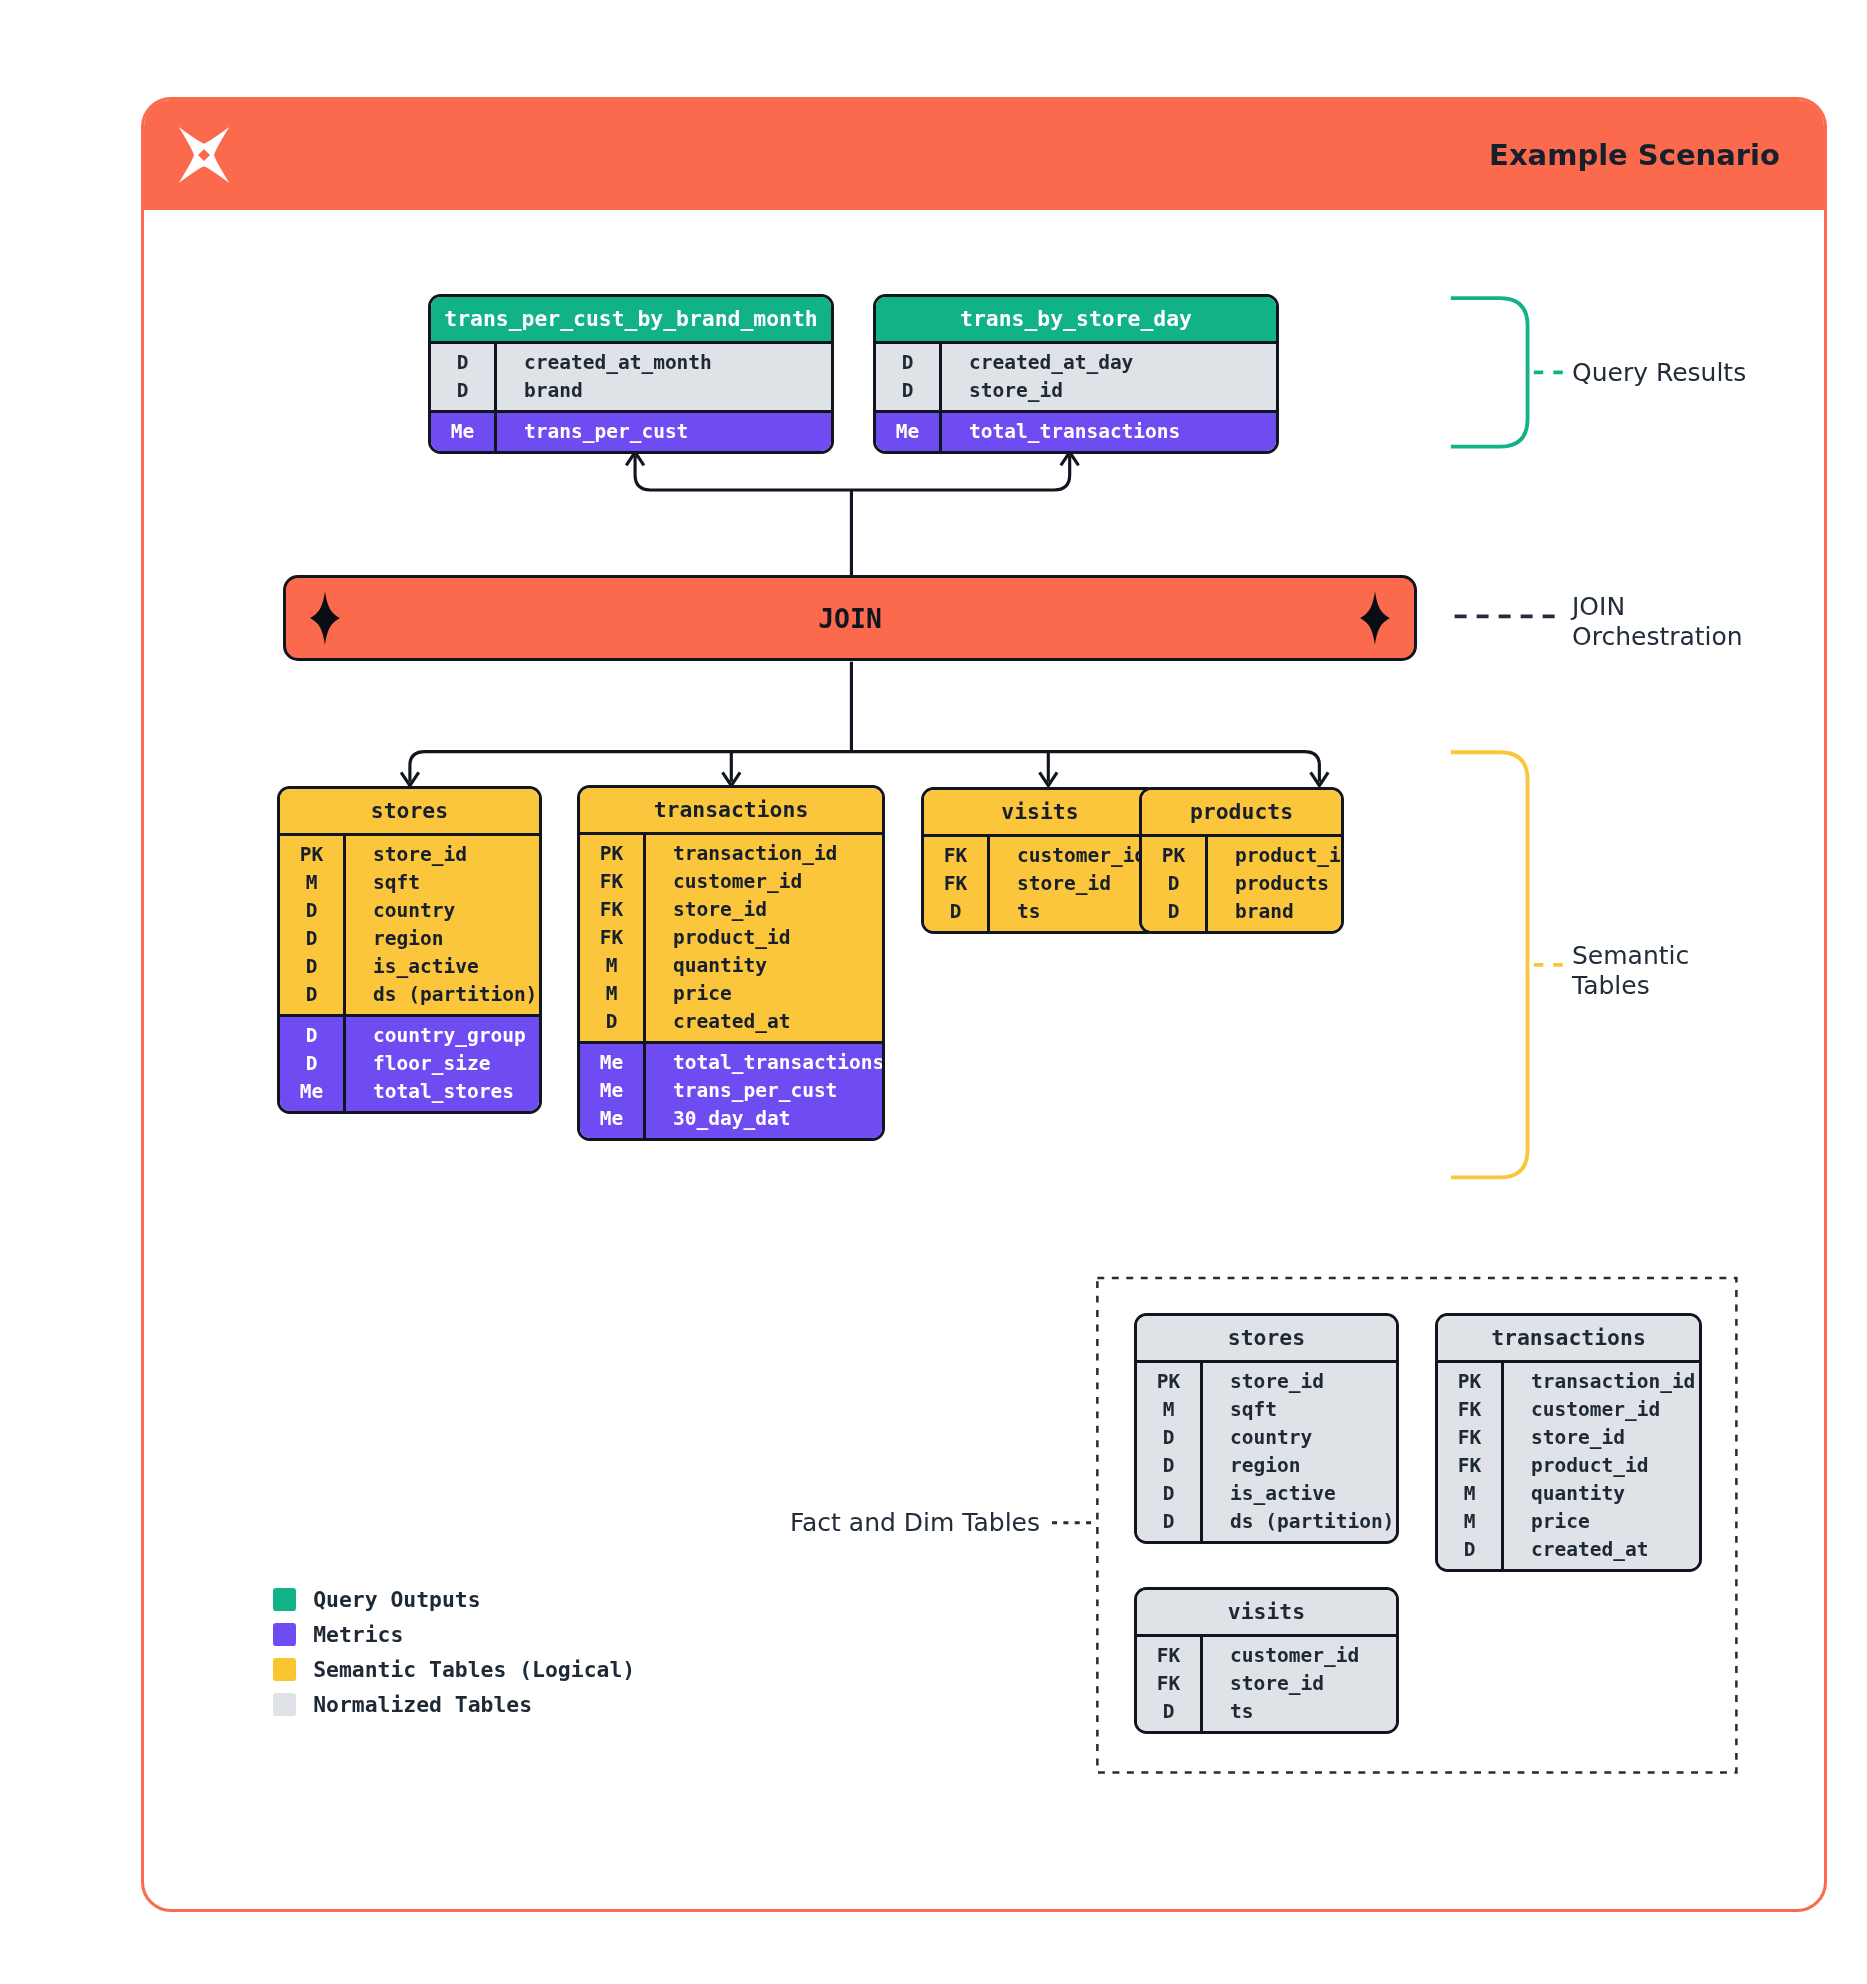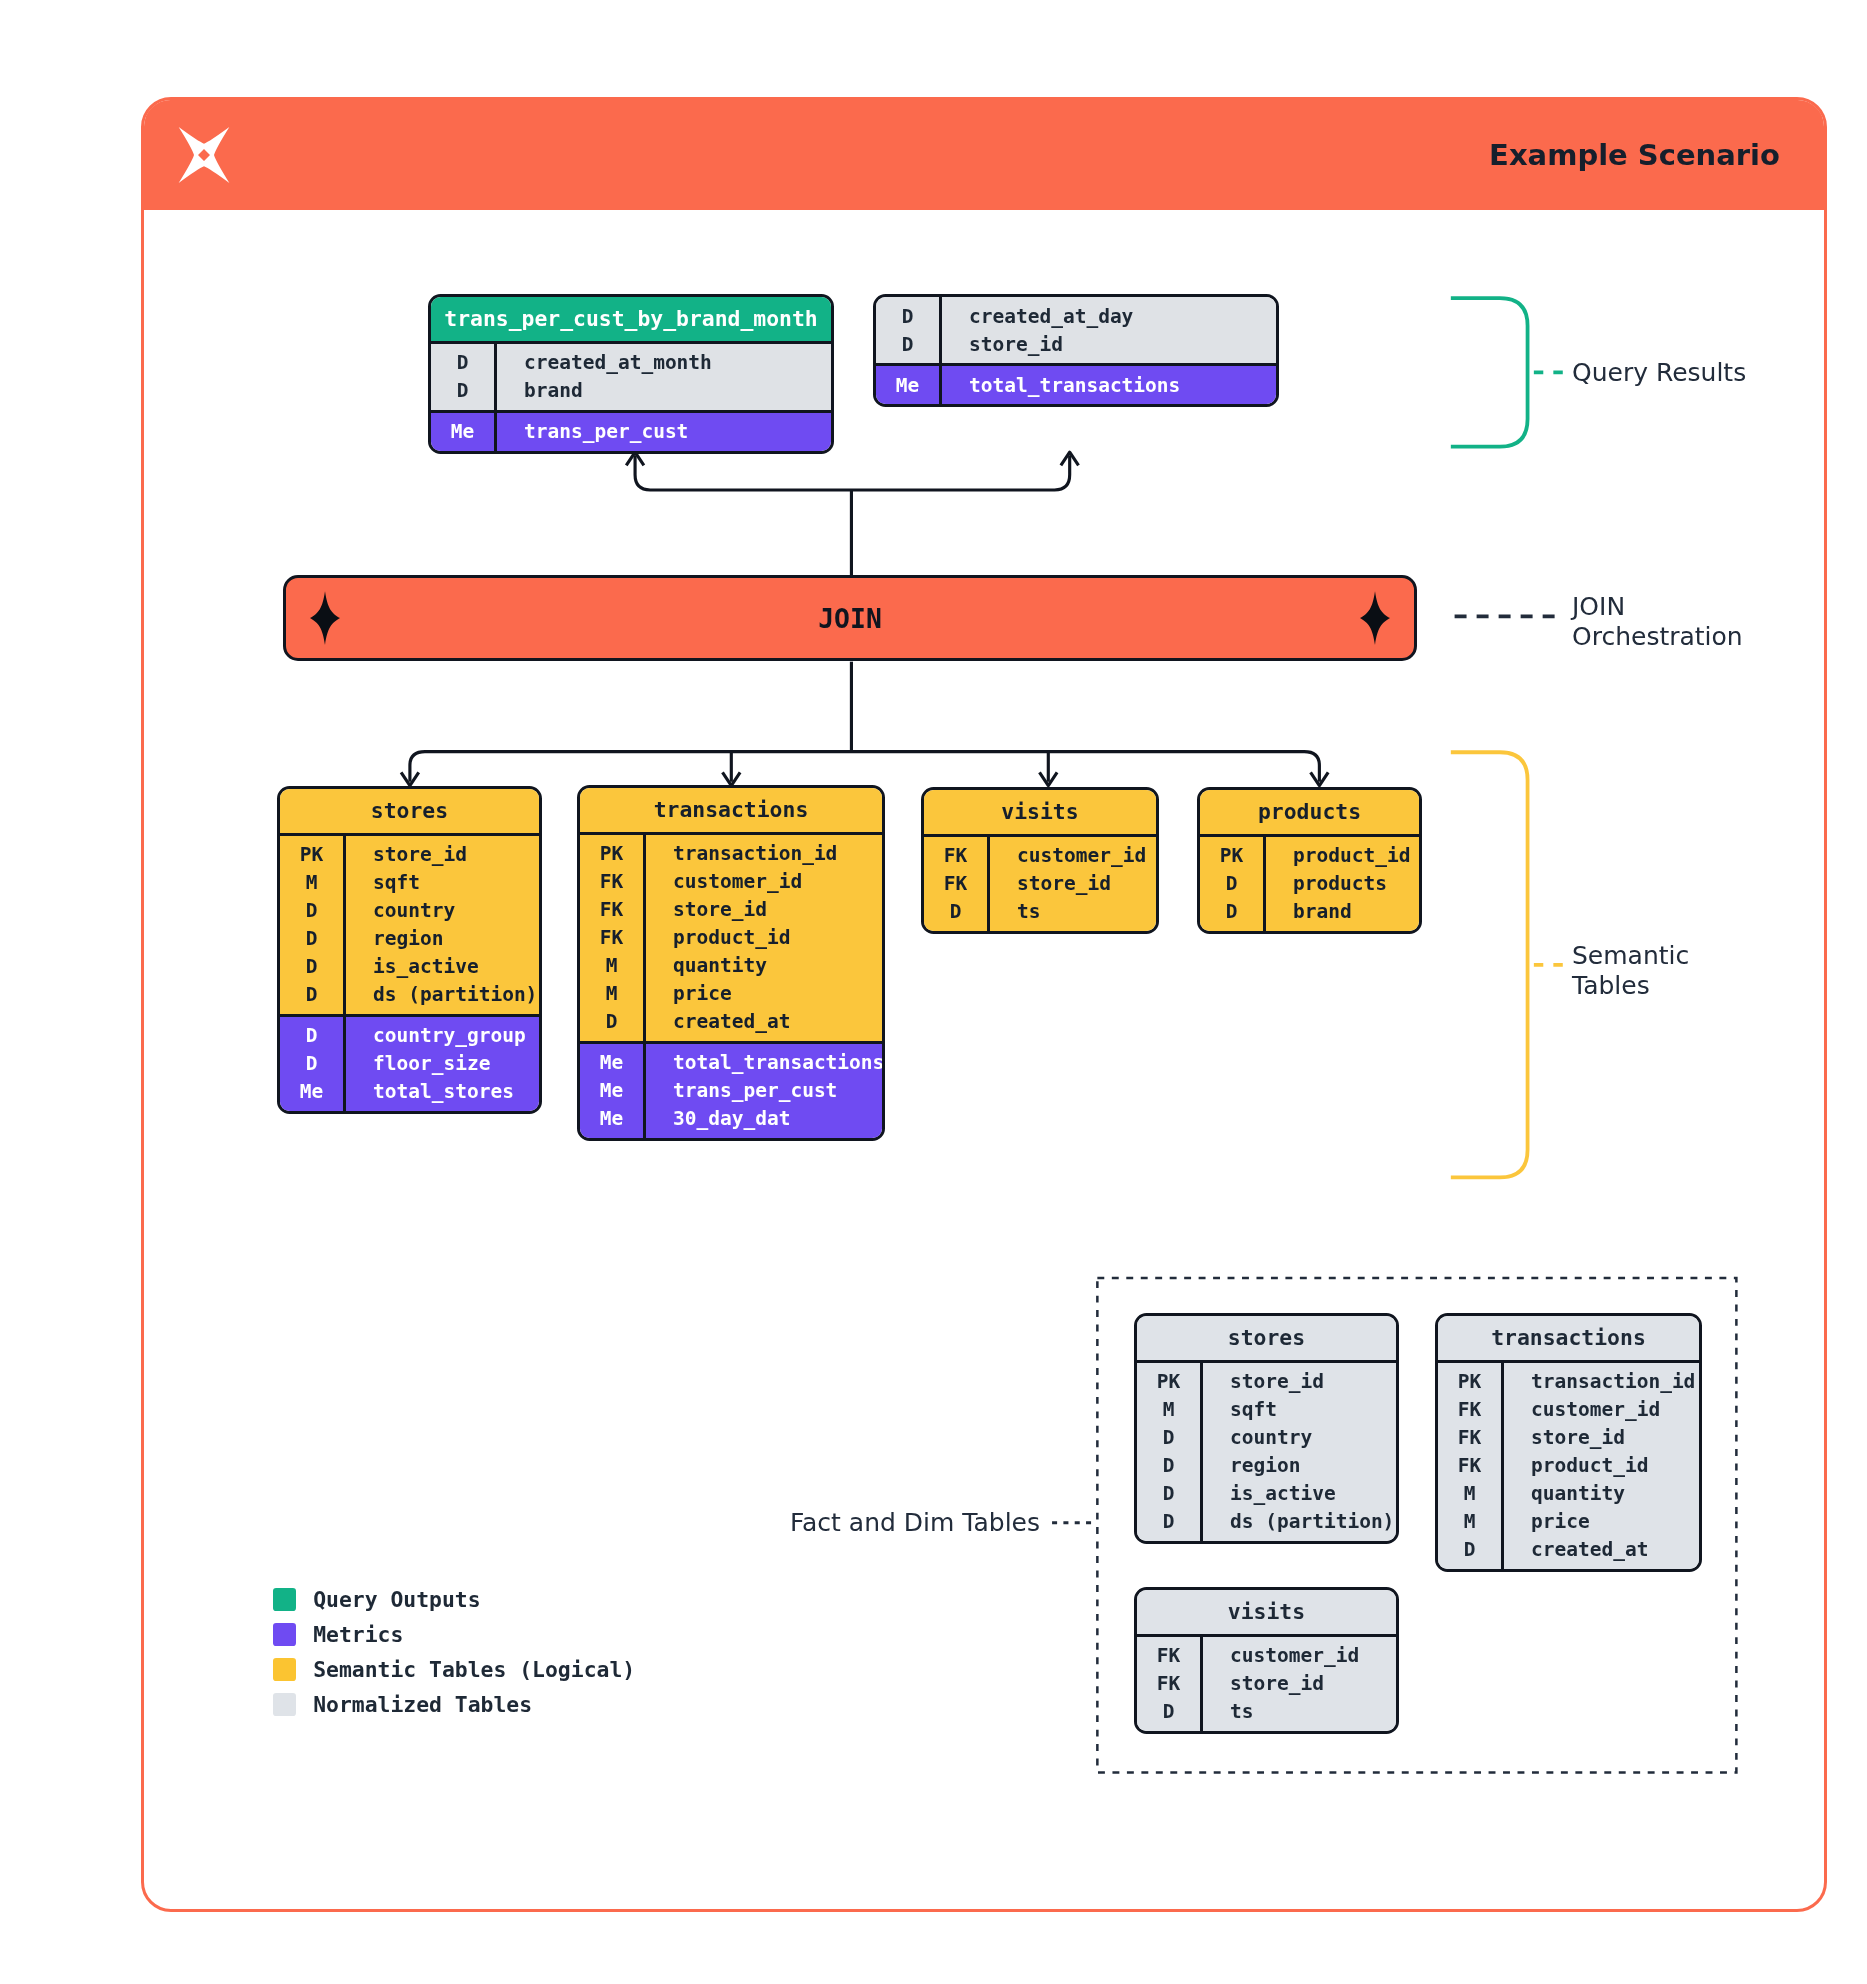--- a/index.html
+++ b/index.html
@@ -36,21 +36,21 @@
   .skin-semantic .hd{background:#FBC63C;color:#161F2C;}
   .skin-semantic .sec-fields{background:#FBC63C;color:#161F2C;}
   .skin-normalized .hd{background:#DFE3E8;color:#1E2936;}
   .skin-normalized .sec-fields{background:#DFE3E8;color:#1E2936;}
 
   #qt1{left:381px;top:294px;width:406px;}
   #qt2{left:826px;top:294px;width:406px;}
   #st-stores{left:230px;top:786px;width:265px;}
   #st-transactions{left:530px;top:785px;width:308px;}
   #st-visits{left:874px;top:787px;width:238px;}
-  #st-products{left:1150px;top:787px;width:225px;}
+  #st-products{left:1092px;top:787px;width:205px;}
   #nt-stores{left:1087px;top:1313px;width:265px;}
   #nt-transactions{left:1388px;top:1313px;width:267px;}
   #nt-visits{left:1087px;top:1587px;width:265px;}
 
   
   #join-bar{position:absolute;left:236px;top:575px;width:1134px;height:86px;background:#FB6A4D;
         border:3.8px solid #10151F;border-radius:15px;box-sizing:border-box;
         display:flex;align-items:center;justify-content:center;
         font-family:"DejaVu Sans Mono",monospace;font-weight:700;font-size:26.4px;color:#10151F;}
   .join-diamond{position:absolute;top:50%;transform:translateY(-50%);width:30px;height:54px;}
@@ -137,20 +137,21 @@
         </div>
       </div>
       <div class="sec sec-metrics">
         <div class="row">
           <div class="key">Me</div>
           <div class="field">trans_per_cust</div>
         </div>
       </div>
     </div>
   <div id="qt2" class="tbl skin-query">
+      <div class="hd">trans_by_store_day</div>
       <div class="sec sec-dims">
         <div class="row">
           <div class="key">D</div>
           <div class="field">created_at_day</div>
         </div>
         <div class="row">
           <div class="key">D</div>
           <div class="field">store_id</div>
         </div>
       </div>

